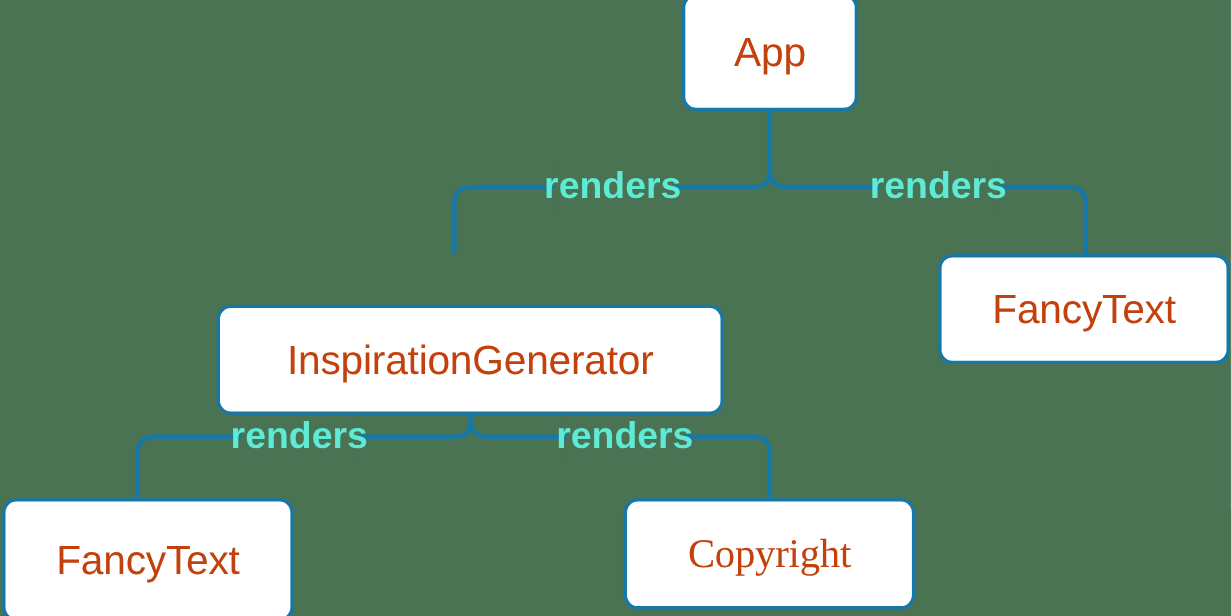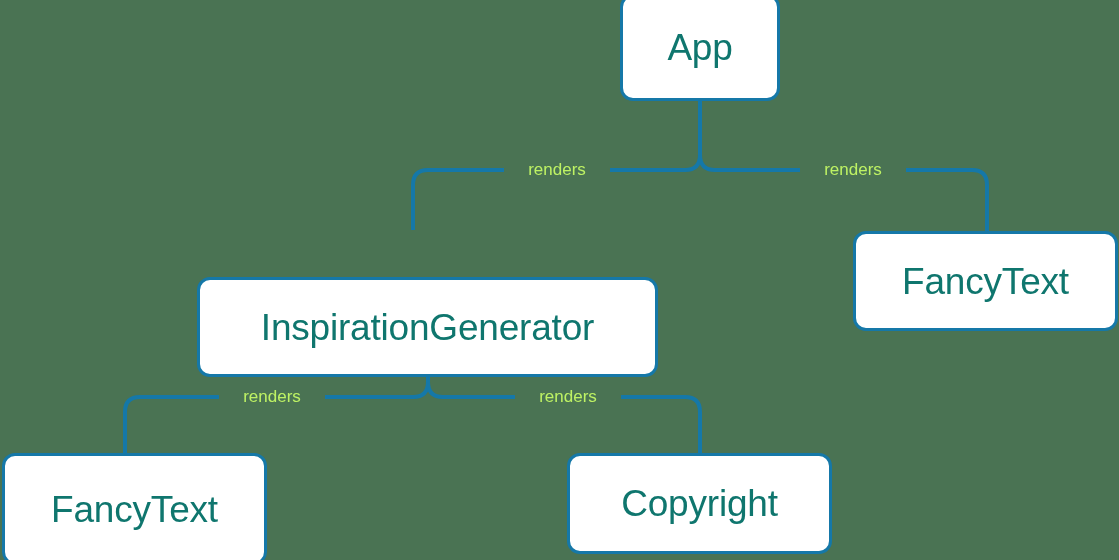--- a/index.html
+++ b/index.html
@@ -30,43 +30,43 @@
     box-sizing: border-box;
     background: #ffffff;
     border: 3px solid #1578a8;
     border-radius: 13px;
     display: flex;
     align-items: center;
     justify-content: center;
     z-index: 3;
   }
   .node-label {
-    color: #0f766e;
+    color: #c2410c;
     font-size: 37px;
     font-weight: 400;
     letter-spacing: -0.2px;
     white-space: nowrap;
     line-height: 1;
   }
   .edge-label {
     position: absolute;
-    color: #bef264;
-    font-size: 17px;
-    font-weight: 400;
+    color: #5eead4;
+    font-size: 34px;
+    font-weight: 700;
     white-space: nowrap;
     line-height: 1;
     z-index: 4;
     transform: translate(-50%, -50%);
   }
   
   #node-app        { left: 620px;  top: -6px;   width: 160px; height: 107px; }
   #node-inspgen    { left: 197px;  top: 230px;  width: 461px; height: 100px; margin-top: 47px; }
   #node-fancy-right{ left: 853px;  top: 231px;  width: 265px; height: 100px; }
   #node-fancy-left { left: 2px;    top: 453px;  width: 265px; height: 112px; }
-  #node-copyright  { left: 567px;  top: 453px;  width: 265px; height: 101px; }
+  #node-copyright  { left: 567px;  top: 453px;  width: 265px; height: 101px; font-family: Liberation Serif, serif; }
 
   #edge-label-app-inspgen   { left: 557px; top: 169px; }
   #edge-label-app-fancy     { left: 853px; top: 169px; }
   #edge-label-ins-fancy     { left: 272px; top: 396px; }
   #edge-label-ins-copyright { left: 568px; top: 396px; }
 </style>
 </head>
 <body>
 
 <div id="diagram-root">

